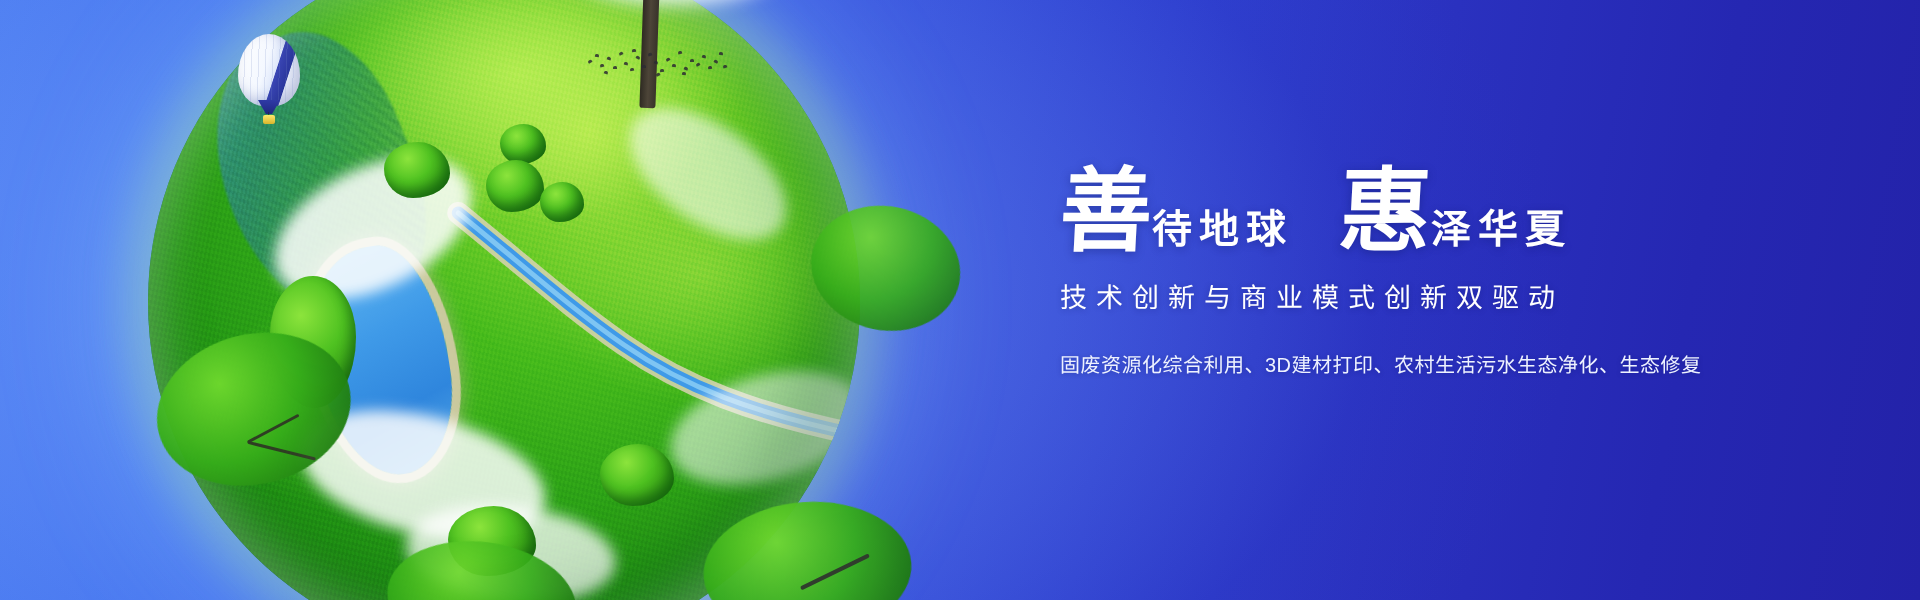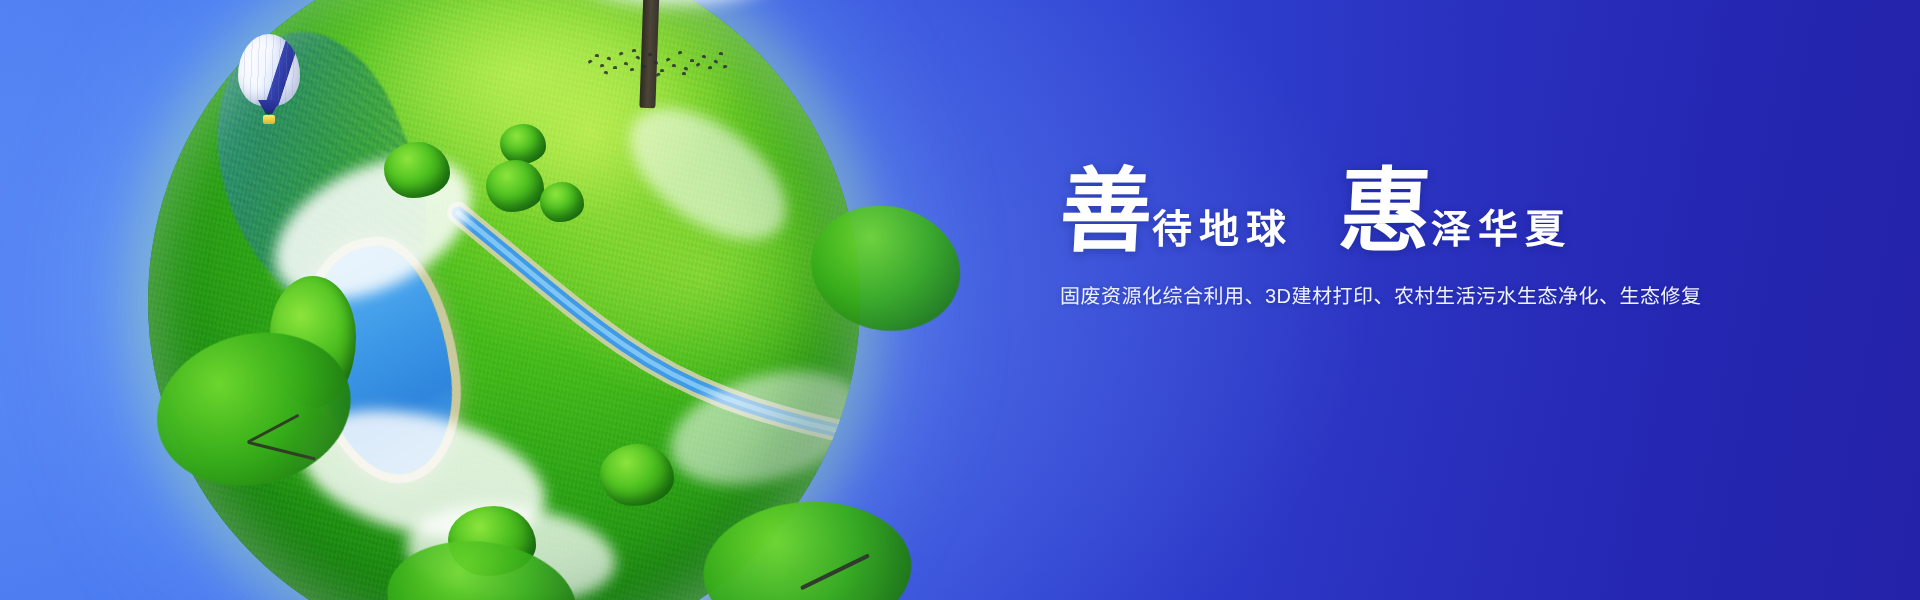--- a/index.html
+++ b/index.html
@@ -144,21 +144,21 @@
   }
   .headline .grp{ display:inline-block; }
   .headline .gap{ display:inline-block; width:46px; }
   .hl-row{ position:absolute; left:0; bottom:0; display:flex; align-items:flex-end; }
 
   .subtitle{
     margin-top:18px; font-size:27px; font-weight:400; letter-spacing:9px;
     color:#fff; text-shadow:0 1px 6px rgba(10,20,90,.32); white-space:nowrap;
   }
   .desc{
-    margin-top:22px; font-size:20px; font-weight:400; letter-spacing:.5px;
+    margin-top:34px; font-size:20px; font-weight:400; letter-spacing:.5px;
     color:#eef2ff; text-shadow:0 1px 5px rgba(10,20,90,.30); white-space:nowrap;
   }
   .cta{
     margin-top:24px; display:inline-flex; align-items:center; justify-content:center; gap:9px;
     width:140px; height:42px; border:1px solid rgba(255,255,255,.92); border-radius:4px;
     background:transparent; color:#fff; font-size:16px; letter-spacing:1px; cursor:pointer;
     text-shadow:0 1px 4px rgba(10,20,90,.30);
   }
   .cta .chev{ font-size:15px; opacity:.95; }
 </style>
@@ -278,18 +278,19 @@
         <span class="grp">
           <span class="big">善</span><span class="small">待地球</span>
         </span>
         <span class="gap"></span>
         <span class="grp">
           <span class="big">惠</span><span class="small">泽华夏</span>
         </span>
       </div>
     </div>
 
+    <div class="subtitle">技术创新与商业模式创新双驱动</div>
 
     <div class="desc">固废资源化综合利用、3D建材打印、农村生活污水生态净化、生态修复</div>
 
 
   </div>
 </div>
 
 </body></html>

